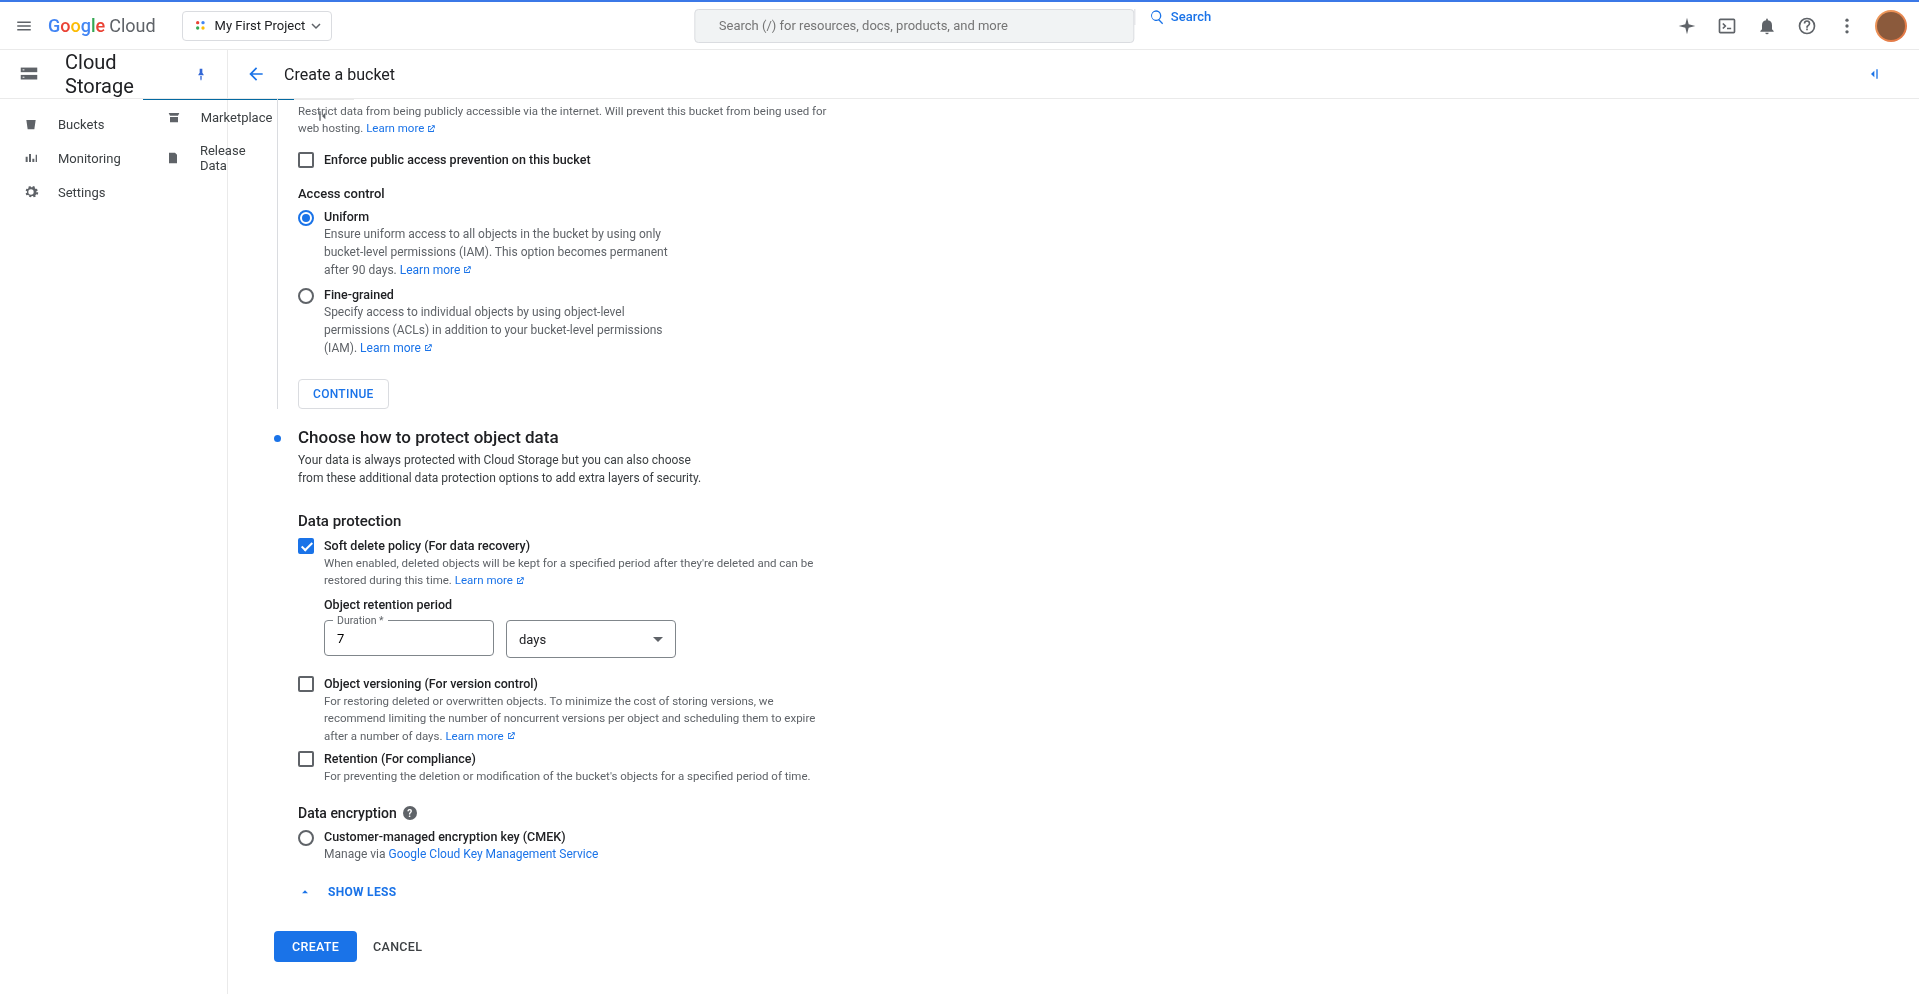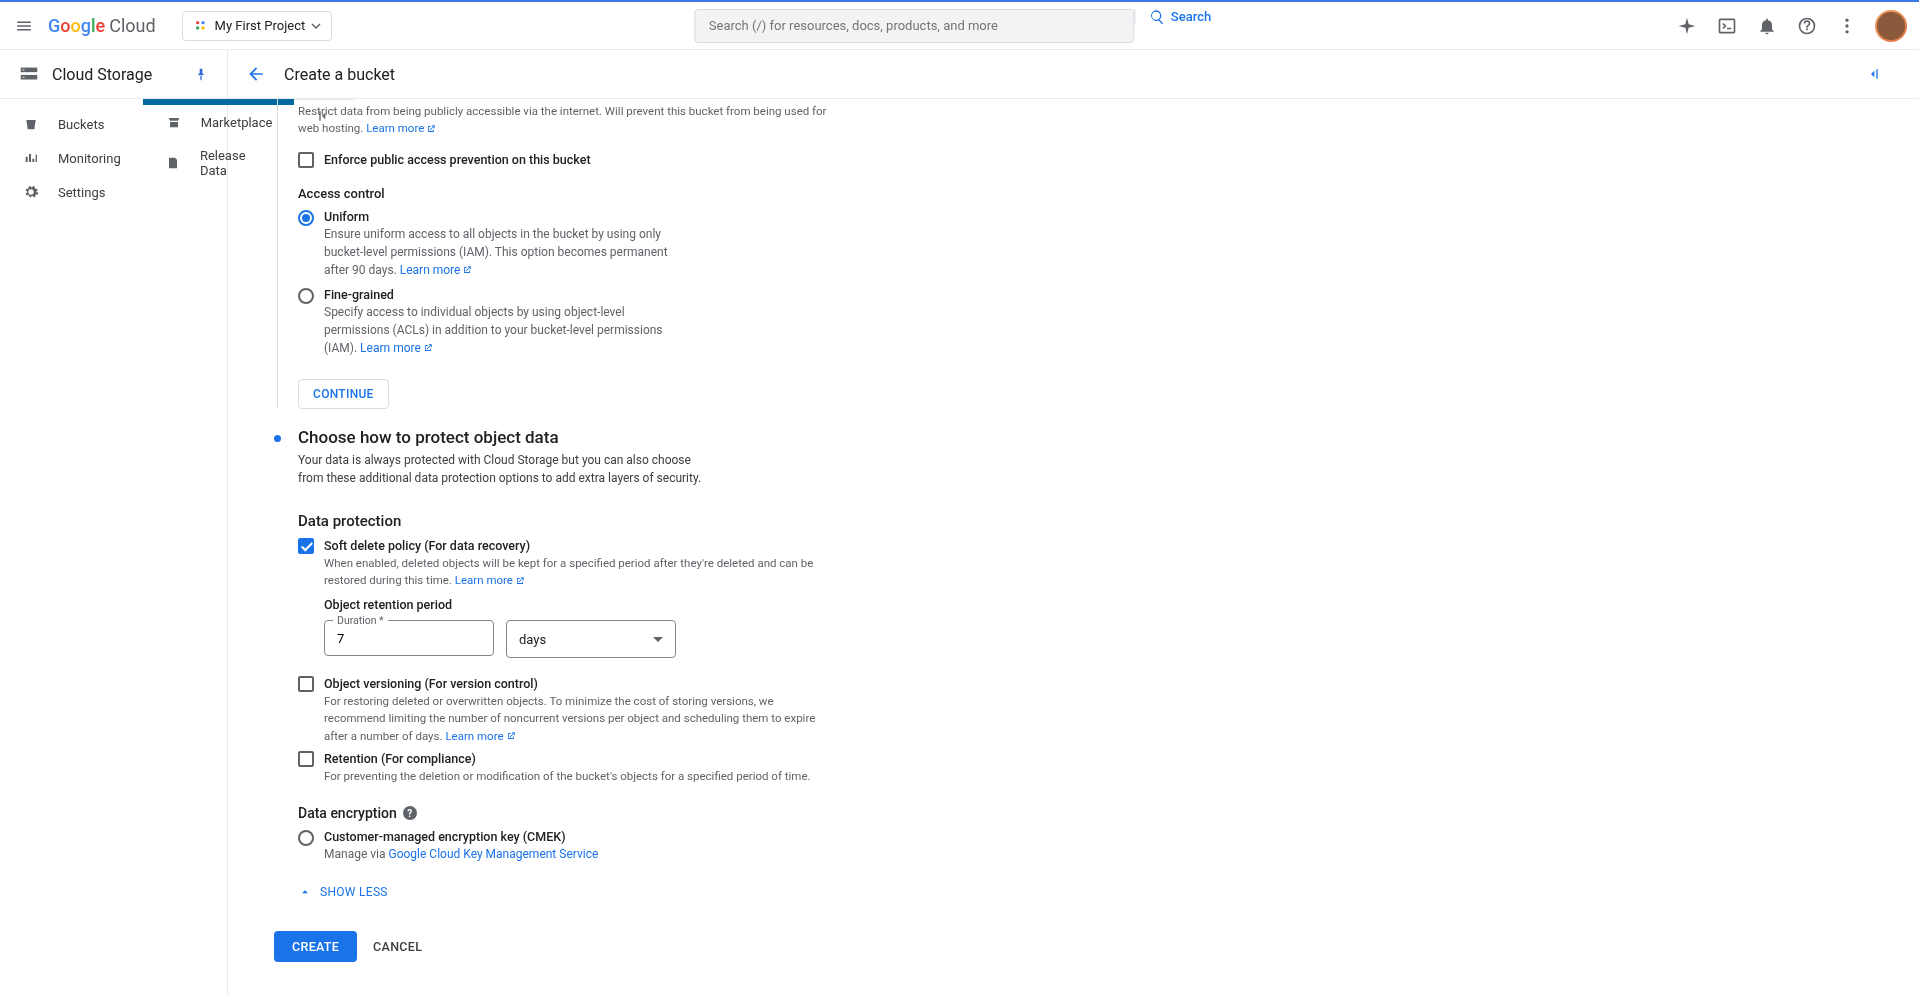--- a/index.html
+++ b/index.html
@@ -14,46 +14,46 @@
 .hamburger { width: 24px; height: 24px; display:flex; align-items:center; justify-content:center; cursor:pointer; color:#5f6368;}
 .logo { display: flex; align-items: center; font-size: 18px; color: #5f6368; }
 .logo-g { font-weight:500; }
 .logo-blue { color:#4285f4; } .logo-red { color:#ea4335; } .logo-yellow{ color:#fbbc05;} .logo-green{ color:#34a853;}
 .logo-cloud { margin-left: 4px; }
 .project-picker { display:flex; align-items:center; gap:6px; border:1px solid #dadce0; border-radius:4px; padding: 4px 10px; font-size:13px; cursor:pointer; margin-left: 14px; height:30px;}
 .project-picker .dots { width:16px; height:16px; }
 
 .header-center { position: absolute; left: 50%; transform: translateX(-50%); display:flex; }
 .search-box { display:flex; align-items:center; border:1px solid #dadce0; border-radius:4px; height:34px; overflow:hidden; background:#f1f3f4; width: 440px;}
-.search-input { border:none; background:transparent; padding: 0 14px; font-size:13px; color:#5f6368; flex:1; outline:none; height:100%;}
+.search-input { border:none; background:transparent; padding: 0 24px; font-size:13px; color:#5f6368; flex:1; outline:none; height:100%;}
 .search-btn { display:flex; align-items:center; gap:6px; border-left:1px solid #dadce0; padding: 0 14px; height:100%; background:#fff; color:#1a73e8; font-weight:500; font-size:13px; cursor:pointer;}
 
 .header-right { margin-left:auto; display:flex; align-items:center; gap: 16px; }
 .header-right .icon-btn { width:24px; height:24px; display:flex; align-items:center; justify-content:center; color:#5f6368; cursor:pointer;}
 .avatar { width:32px; height:32px; border-radius:50%; background: linear-gradient(135deg,#f0a060,#e07040); display:flex; align-items:center; justify-content:center; cursor:pointer;}
 .avatar-inner { width:28px; height:28px; border-radius:50%; background:#8b5a3c; }
 
 
 .subheader { height: 49px; display:flex; align-items:center; border-bottom:1px solid #eaeaea; }
 .subheader-left { width: 228px; display:flex; align-items:center; padding: 0 18px; gap: 12px; border-right: 1px solid #eaeaea; height:100%;}
 .product-icon { color:#5f6368; }
-.product-name { font-size: 16px; flex:1; }
+.product-name { font-size: 20px; flex:1;margin-left:13px; }
 .pin { color:#3367d6; }
 .subheader-main { display:flex; align-items:center; padding: 0 18px; gap: 18px; flex:1;}
 .back-arrow { color:#1a73e8; cursor:pointer; }
 .page-title { font-size: 16px; }
 .collapse-right { margin-left:auto; margin-right: 12px; color:#1a73e8; cursor:pointer; padding-right: 8px;}
 
 
 .layout { display:flex; height: calc(100vh - 99px); }
 .sidebar { width: 228px; border-right:1px solid #eaeaea; display:flex; flex-direction:row; }
 .nav-list { flex:1; padding-top: 8px;}
 .nav-item { display:flex; align-items:center; gap: 18px; padding: 9px 22px; font-size:13px; color:#3c4043; cursor:pointer;}
 .nav-item .nav-icon { width:18px; color:#5f6368; display:flex; justify-content:center;}
-.sidebar-bottom { border-top:6px solid #0369a1; }
+.sidebar-bottom { border-top:1px solid #0369a1; }
 .sidebar-collapse { border-top:1px solid #eaeaea; padding: 8px 22px; }
 
 .main { flex:1; position:relative; overflow:hidden; }
 .scroll-area { position:absolute; top:0; left:0; right:0; bottom:0; overflow-y:auto; padding-right: 24px;}
 .form-content { max-width: 600px; padding: 0 0 30px 46px; }
 
 
 .section { position:relative; padding-left: 24px; margin-top: 18px;}
 .section.bordered::before { content:''; position:absolute; left: 3px; top:0; bottom:0; width:1px; background:#dadce0; }
 .section-dot { position:absolute; left:0; top:8px; width:7px; height:7px; border-radius:50%; background:#1a73e8; }
@@ -88,21 +88,21 @@
 
 .indent-block { margin-left: 26px; margin-top: 8px;}
 .field-label-small { font-size:12.5px; font-weight:500; margin-bottom:8px;}
 .field-row { display:flex; gap:12px; align-items:flex-start;}
 .outlined-field { position:relative; border:1px solid #80868b; border-radius:4px; height:36px; width: 170px; display:flex; align-items:center; padding: 0 12px;}
 .outlined-field input { border:none; outline:none; font-size:13px; width:100%; background:transparent;}
 .outlined-field .float-label { position:absolute; top:-7px; left:8px; background:#fff; padding:0 4px; font-size:10.5px; color:#5f6368;}
 .select-field { position:relative; border:1px solid #80868b; border-radius:4px; height:38px; width: 170px; display:flex; align-items:center; padding: 0 12px; justify-content:space-between; cursor:pointer;}
 .select-field .arrow { border-left:5px solid transparent; border-right:5px solid transparent; border-top:5px solid #5f6368;}
 
-.show-less { display:flex; align-items:center; gap:8px; color:#1a73e8; font-weight:400; font-size:12px; cursor:pointer; margin-top: 22px; letter-spacing:0.3px;}
+.show-less { display:flex; align-items:center; gap:16px; color:#1a73e8; font-weight:700; font-size:12px; cursor:pointer; margin-top: 22px; letter-spacing:0.3px;}
 
 .footer-actions { display:flex; gap: 16px; margin-top: 32px; align-items:center;}
 .create-btn { background:#1a73e8; color:#fff; border:none; padding: 8px 18px; border-radius:4px; font-size:12.5px; font-weight:500; cursor:pointer; letter-spacing:0.3px;}
 .cancel-btn { background:none; border:none; font-size:12.5px; font-weight:500; cursor:pointer; letter-spacing:0.3px; color:#3c4043;}
 
 
 .scroll-area::-webkit-scrollbar { width:12px; }
 .scroll-area::-webkit-scrollbar-track { background:#f1f1f1;}
 .scroll-area::-webkit-scrollbar-thumb { background:#c1c1c1; border-radius:2px;}
 

